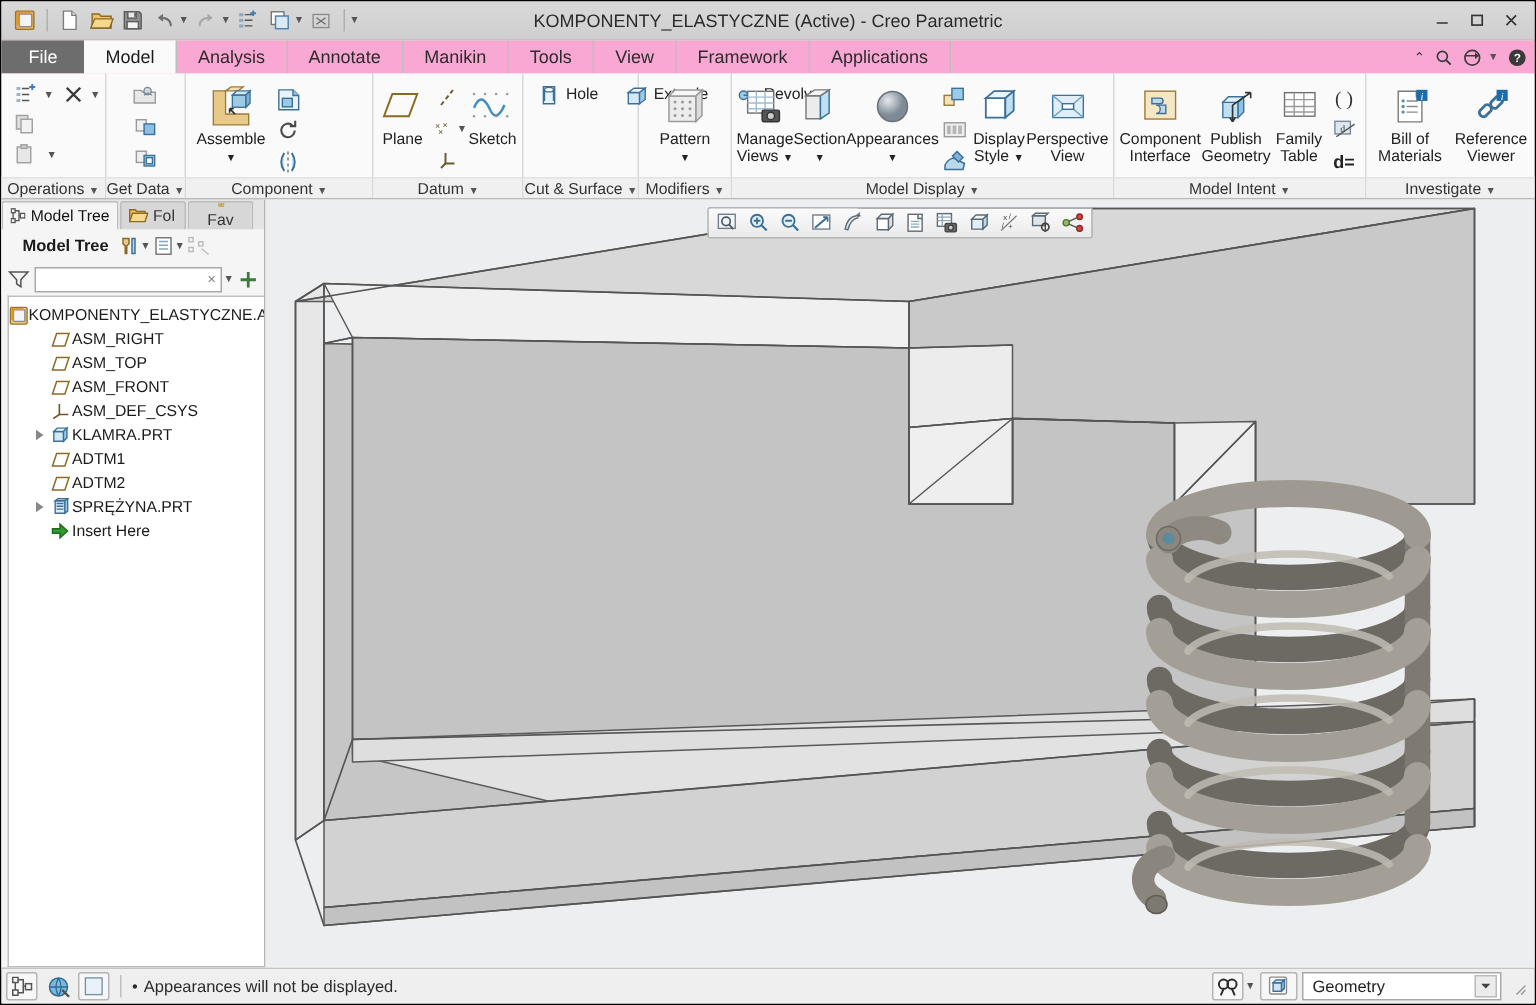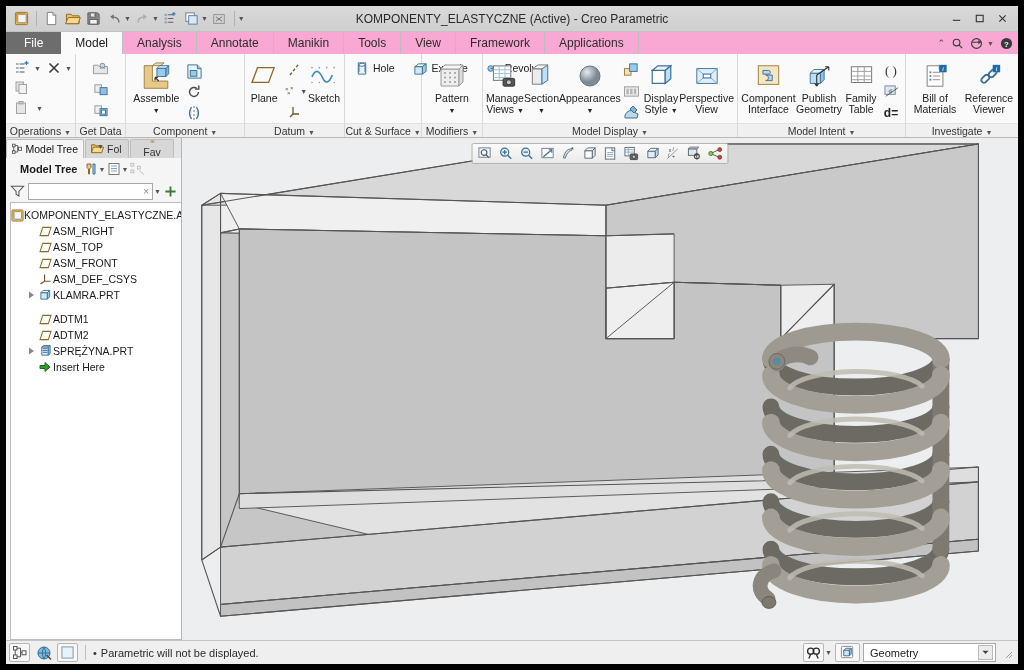--- a/index.html
+++ b/index.html
@@ -10,21 +10,21 @@
     font-family: "Liberation Sans", sans-serif;
     font-size: 11px;
     color: #1a1a1a;
     background: #f0f0f0;
   }
   #app {
     width: 1024px; height: 670px;
     position: relative;
     display: flex; flex-direction: column;
     background: #f0f0f0;
-    border: 6px solid #000000;
+    border: 1px solid #000000;
   }
 
   
   .titlebar {
     height: 26px;
     background: linear-gradient(to bottom,#d9d9d9,#cfcfcf);
     display: flex; align-items: center;
     position: relative;
     flex: 0 0 26px;
     border-bottom: 1px solid #c2c2c2;
@@ -917,21 +917,21 @@
           </span>
           <span class="tico">
             <svg width="13" height="12" viewBox="0 0 14 13">
               <path d="M2 4 h7 v7 h-7 z" fill="#d3e9f7" stroke="#3c7099"></path>
               <path d="M2 4 l2.5 -2.5 h7 L9 4 z" fill="#eef7fc" stroke="#3c7099"></path>
               <path d="M9 4 l2.5 -2.5 v7 L9 11 z" fill="#9ccbe8" stroke="#3c7099"></path>
             </svg>
           </span>
           <span>KLAMRA.PRT</span>
         </div>
-        <div class="trow" style="padding-left:14px;margin-top:8px;">
+        <div class="trow" style="padding-left:14px;">
           <span class="texp"></span>
           <span class="tico">
             <svg width="13" height="11" viewBox="0 0 14 12">
                 <path d="M4 1.5 h9 l-3 9 h-9 z" fill="none" stroke="#8d6a22" stroke-width="1.1"></path>
               </svg>
           </span>
           <span>ADTM1</span>
         </div>
         <div class="trow" style="padding-left:14px;">
           <span class="texp"></span>
@@ -1216,21 +1216,21 @@
       </svg>
     </div>
     <div class="sbtn framed">
       <svg width="13" height="13" viewBox="0 0 14 14">
           <rect x="1" y="1" width="12" height="12" fill="#e9f2f8" stroke="#7a93a6"></rect>
         </svg>
     </div>
     <div class="ssep"></div>
     <div class="smsg">
       <span class="bullet">•</span>
-      <span>Parametric will not be displayed.</span>
+      <span>Appearances will not be displayed.</span>
     </div>
 
     <div class="sright">
       <div class="sbtn framed">
         <svg width="15" height="14" viewBox="0 0 16 15">
           <circle cx="5" cy="5.5" r="3.3" fill="none" stroke="#2b2b2b" stroke-width="1.4"></circle>
           <circle cx="11" cy="5.5" r="3.3" fill="none" stroke="#2b2b2b" stroke-width="1.4"></circle>
           <path d="M5 8.8 L3 13.5 M11 8.8 L13 13.5" stroke="#2b2b2b" stroke-width="1.4"></path>
         </svg>
       </div>

